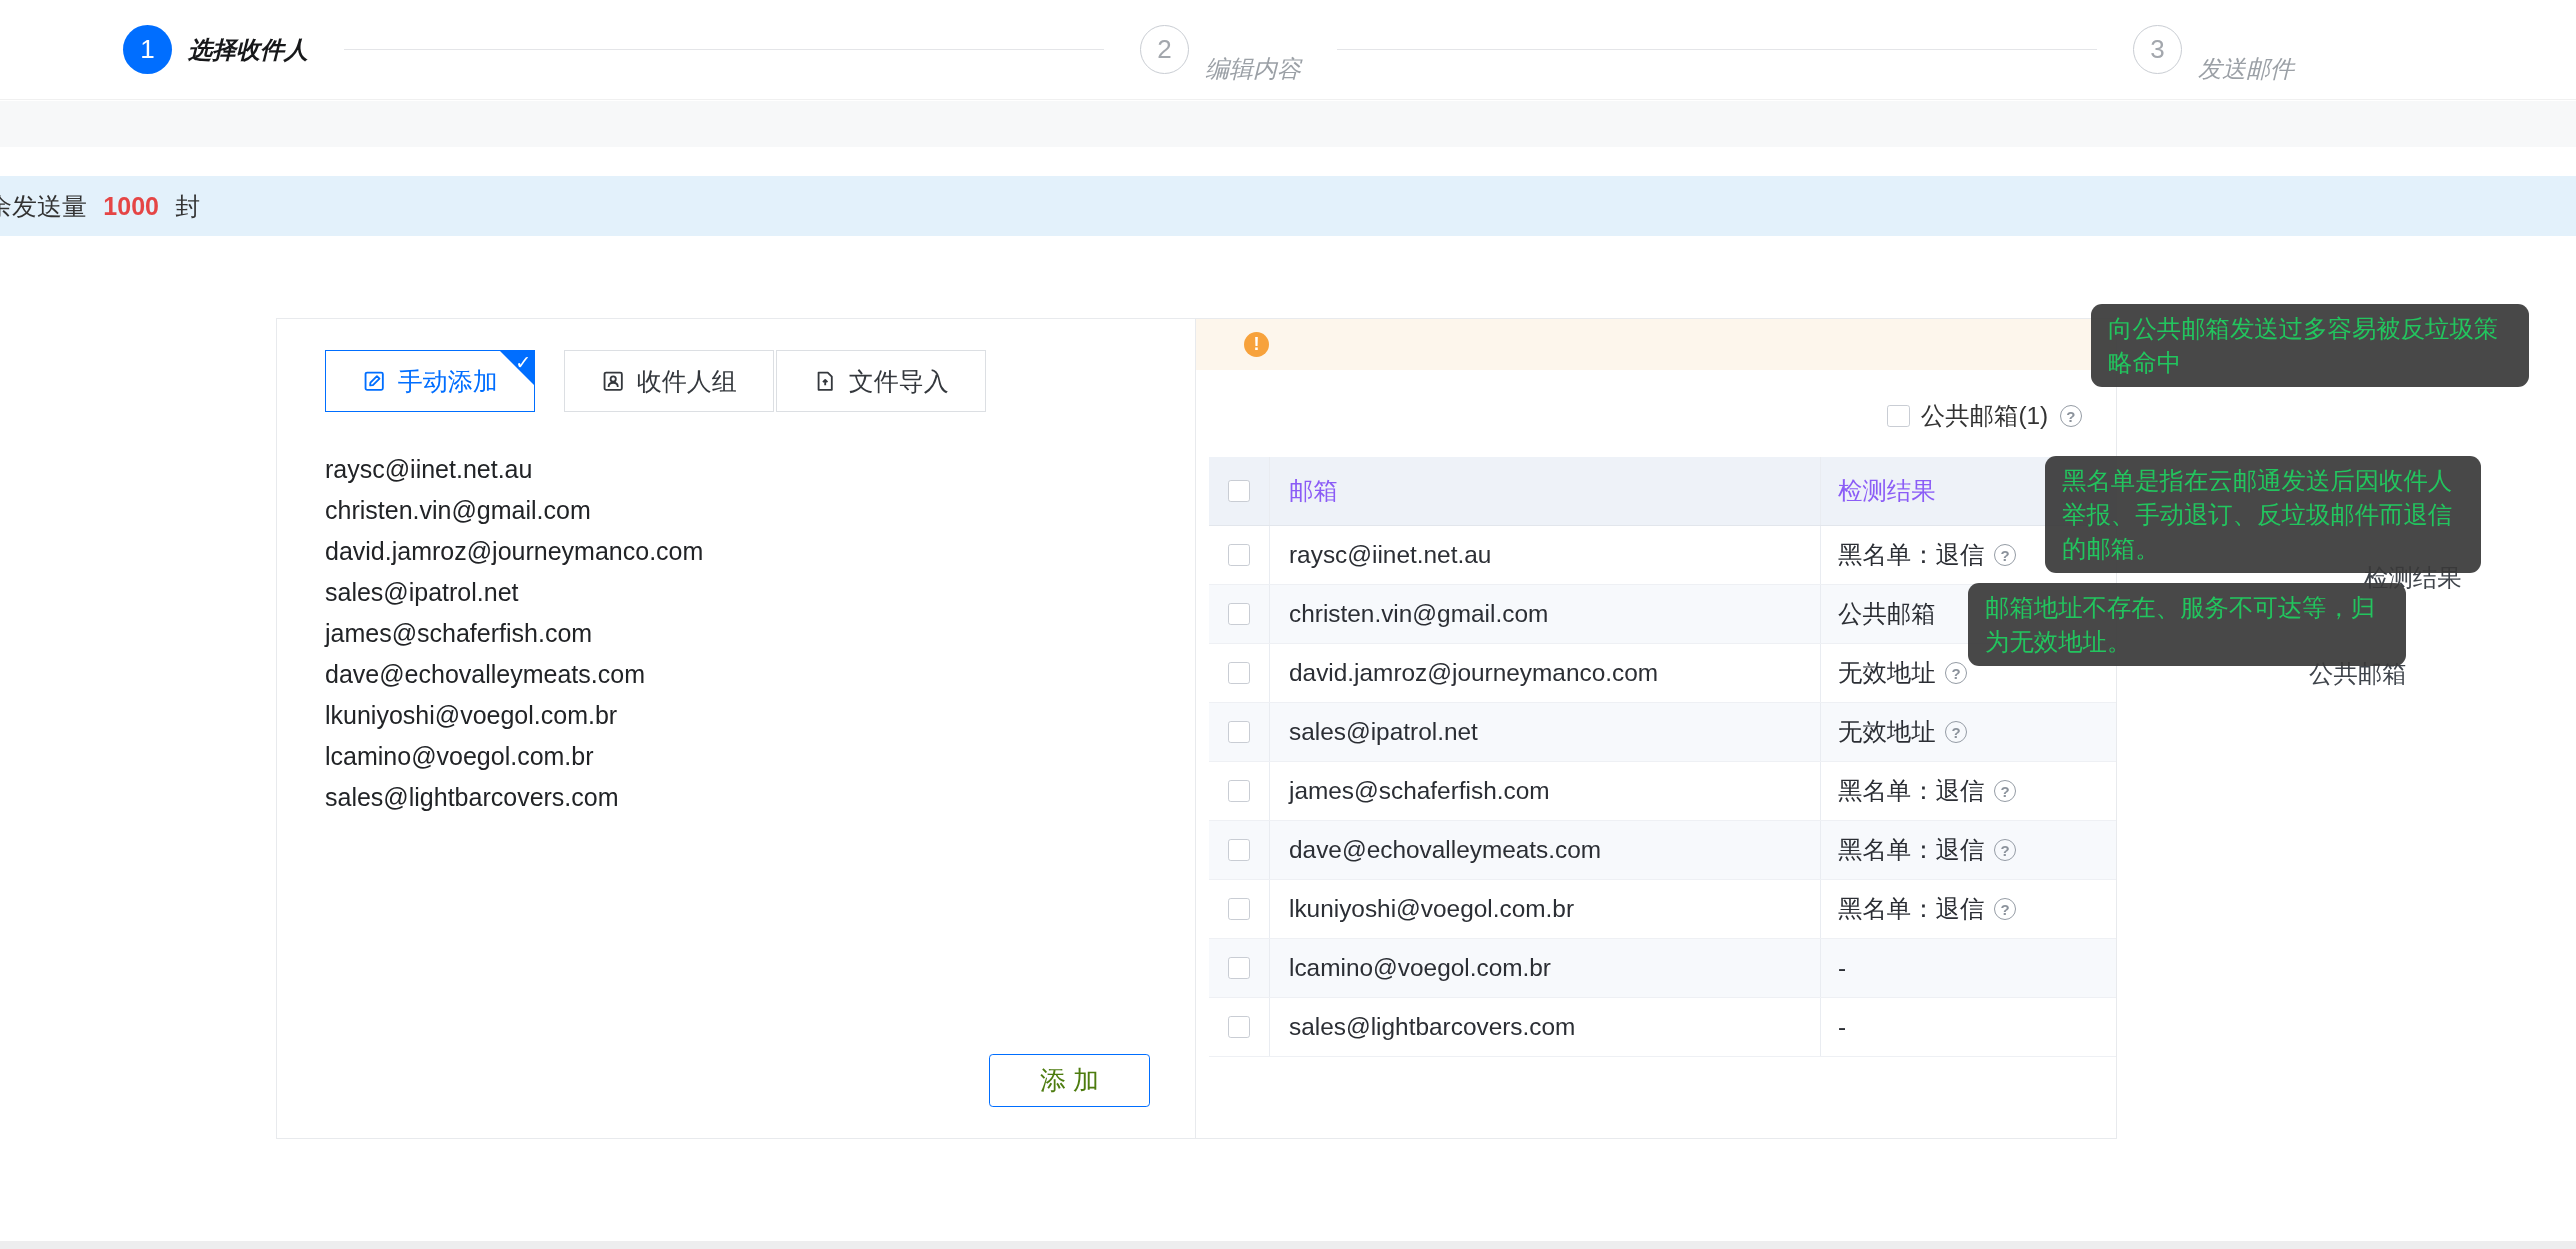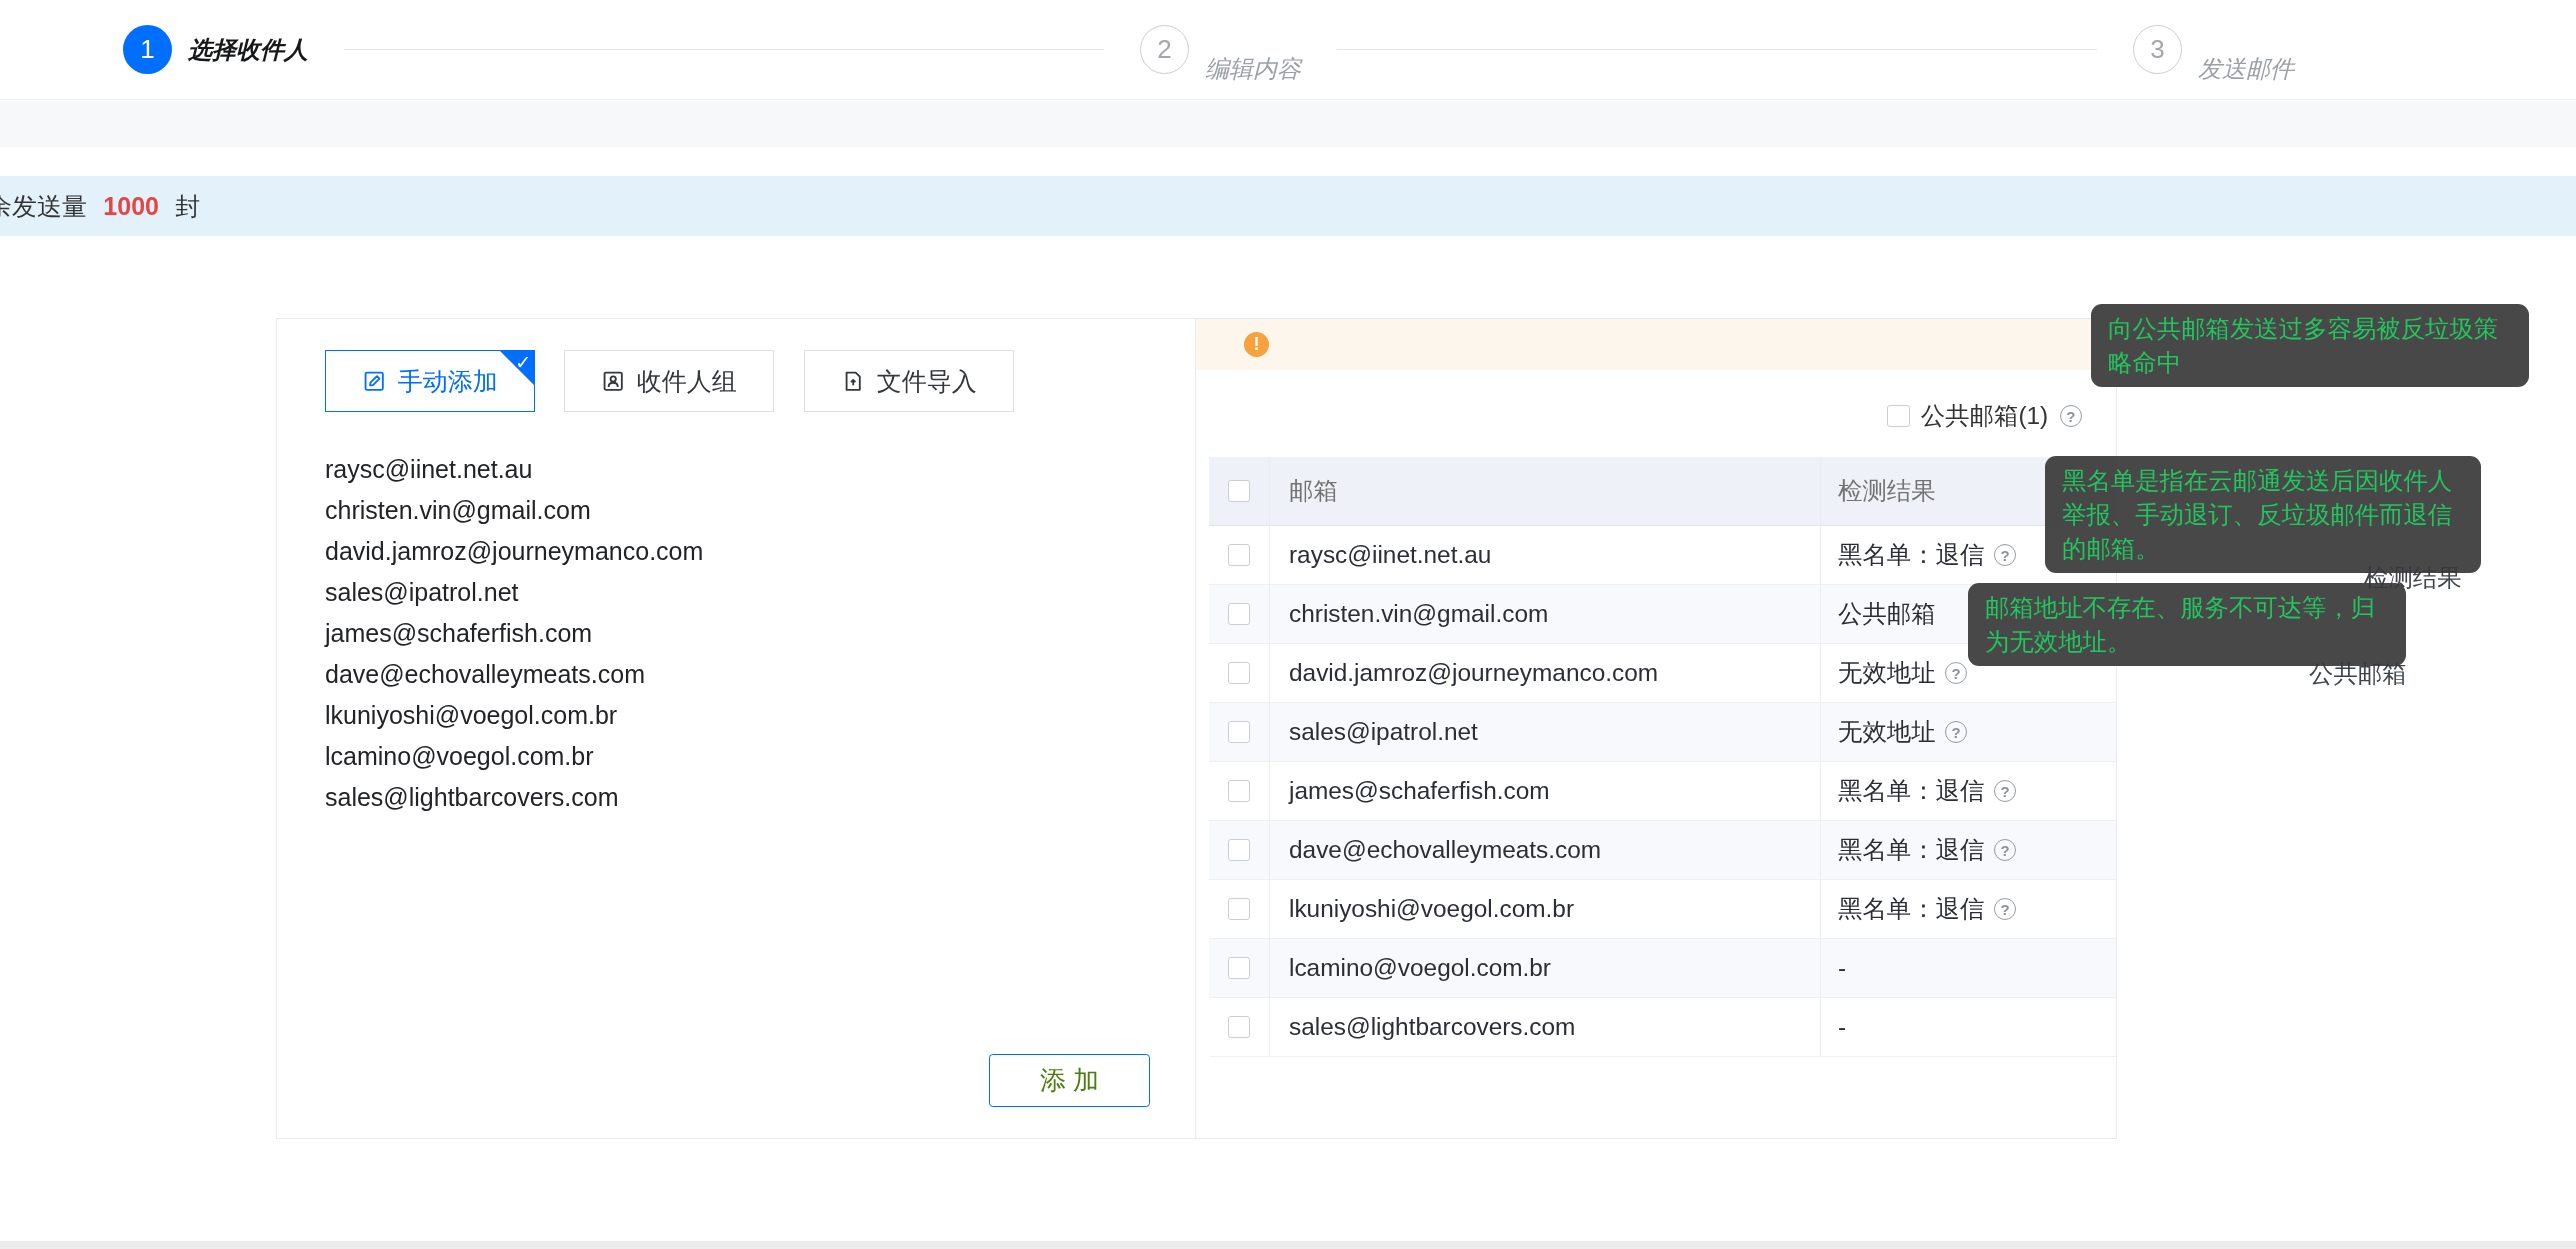--- a/index.html
+++ b/index.html
@@ -34,21 +34,21 @@
   .main-card{position:absolute;left:276px;top:318px;width:1841px;height:821px;background:#fff;
     border:0.9px solid #e8eaed;box-sizing:border-box;}
   .left-pane{position:absolute;left:0;top:0;bottom:0;width:919px;border-right:0.9px solid #e8eaed;
     box-sizing:border-box;}
   .right-pane{position:absolute;left:919px;top:0;right:0;bottom:0;}
 
   
   .tab{position:absolute;top:31px;height:62px;width:210px;box-sizing:border-box;
     border:0.9px solid #dcdfe3;display:flex;align-items:center;justify-content:center;gap:11.3px;
     font-size:25px;color:#34383d;background:#fff;cursor:pointer;}
-  .tab-1{left:48px;} .tab-2{left:287px;} .tab-3{left:527px;align-items:center;}
+  .tab-1{left:48px;} .tab-2{left:287px;} .tab-3{left:499px;align-items:center;}
   .tab.active{border-color:#006eff;color:#006eff;overflow:hidden;}
   .tab .corner{position:absolute;top:-0.9px;right:-0.9px;width:0;height:0;
     border-top:36px solid #006eff;border-left:36px solid transparent;}
   .tab .corner-check{position:absolute;top:0px;right:2.8px;font-size:19px;color:#fff;}
   .tab-icon{display:inline-flex;width:24.4px;height:24.4px;}
   .tab-icon svg{width:24.4px;height:24.4px;}
 
   
   .email-list{position:absolute;left:48px;top:130px;right:38px;bottom:122px;
     font-size:25px;color:#212326;line-height:41px;cursor:text;}
@@ -72,21 +72,21 @@
 
   .cbx{width:22.5px;height:22.5px;border:1.9px solid #c9cdd4;border-radius:2.8px;background:#fff;
     box-sizing:border-box;cursor:pointer;flex:0 0 auto;display:inline-block;}
   .help-q{width:22.5px;height:22.5px;border-radius:50%;border:1.9px solid #959ca5;color:#8b929b;
     font-size:15px;font-weight:bold;display:inline-flex;align-items:center;justify-content:center;
     box-sizing:border-box;cursor:pointer;flex:0 0 auto;}
 
   
   .check-table{position:absolute;left:13px;right:0;top:138px;}
   .t-head{display:flex;height:68px;background:#eef2f8;border-bottom:0.9px solid #e2e6ec;
-    align-items:center;font-size:24.4px;color:#737373;}
+    align-items:center;font-size:24.4px;color:#8b5cf6;}
   .c1{width:60px;display:flex;justify-content:center;align-items:center;flex:0 0 auto;
     align-self:stretch;}
   .c2{width:551px;padding-left:19px;box-sizing:border-box;border-left:0.9px solid #e9ecf1;
     display:flex;align-items:center;flex:0 0 auto;align-self:stretch;}
   .c3{width:298px;padding-left:17px;box-sizing:border-box;border-left:0.9px solid #e9ecf1;
     display:flex;align-items:center;gap:9.4px;flex:0 0 auto;align-self:stretch;}
   .t-row{display:flex;height:58px;align-items:center;border-bottom:0.9px solid #eef0f4;
     font-size:24.4px;color:#2b2e34;background:#fff;}
   .t-row:nth-child(even){background:#f7f9fc;}
 

